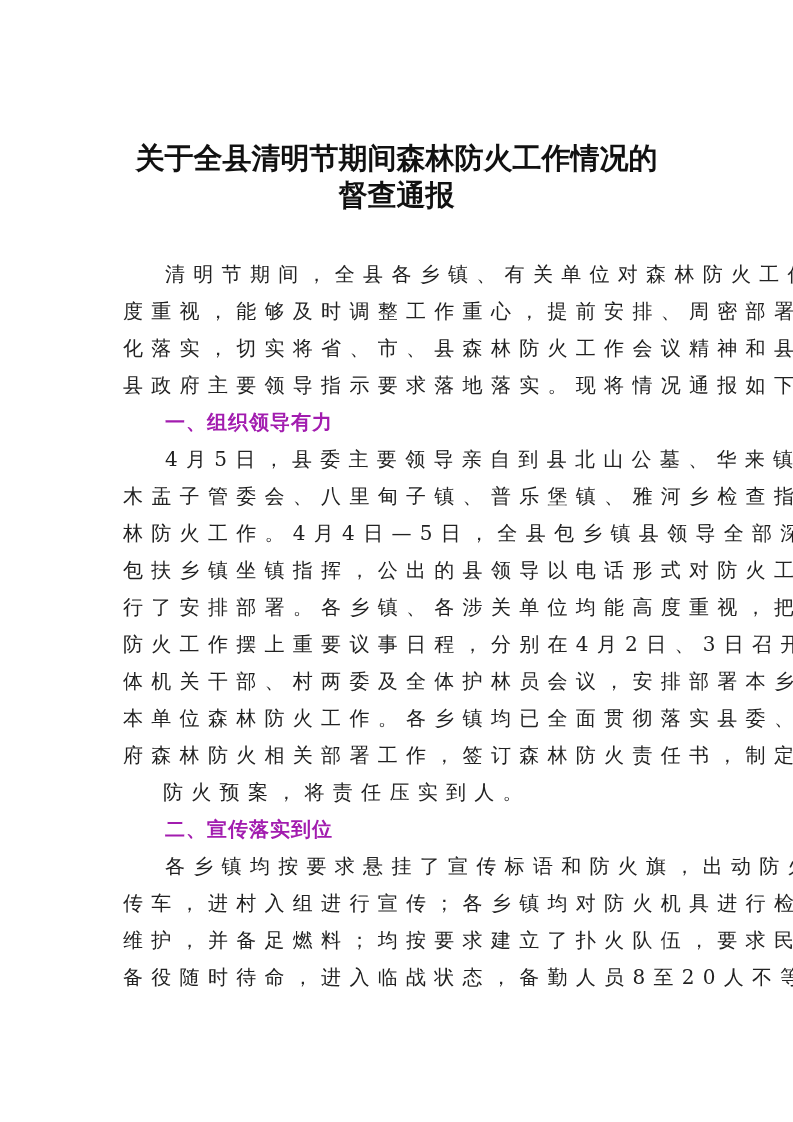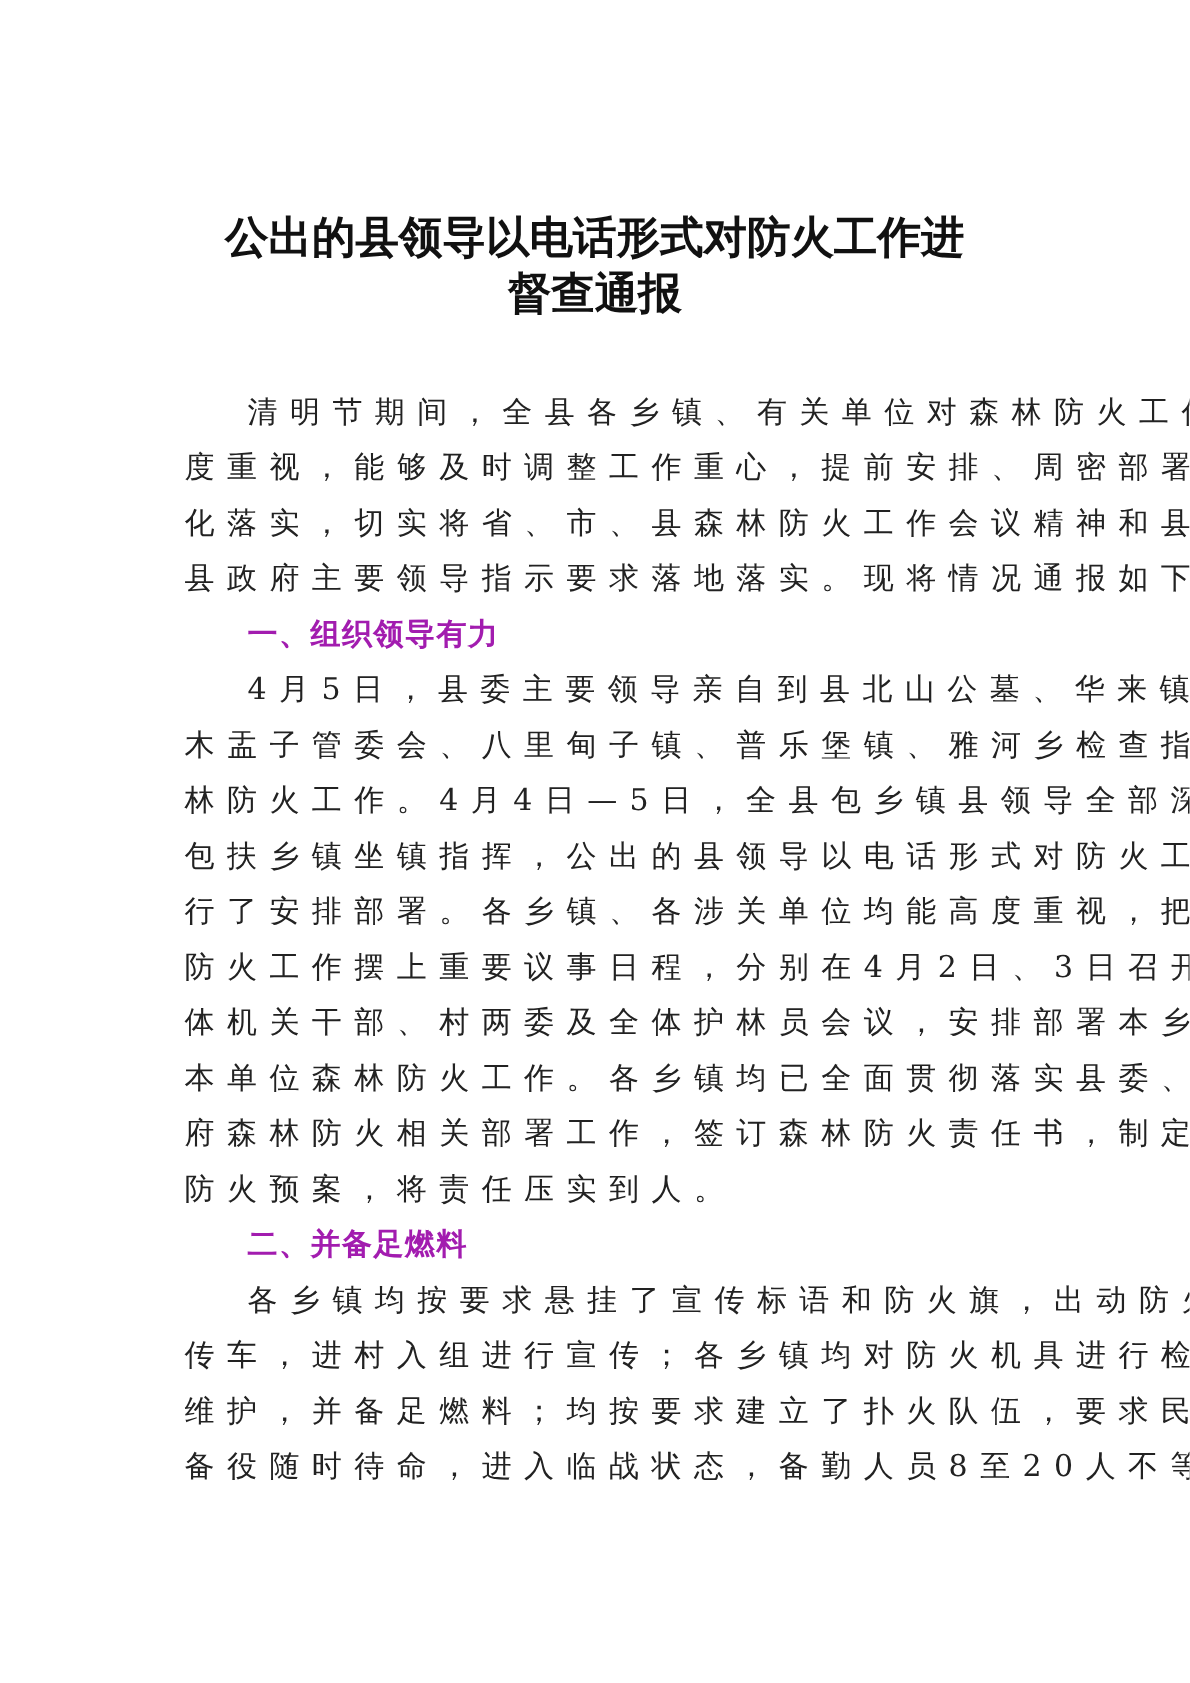--- a/index.html
+++ b/index.html
@@ -10,33 +10,33 @@
     font-family: "DejaVu Sans", sans-serif; font-weight: bold;
     font-size: 29px; color: #111; line-height: 37px; letter-spacing: 0px;
   }
   .line {
     position: absolute; left: 123px; width: 552px; height: 37px;
     font-family: "DejaVu Serif", serif; font-size: 20px; color: #222;
     line-height: 37px; white-space: nowrap; letter-spacing: 8.3px;
     text-align: justify; text-align-last: justify;
   }
   .line.indent { left: 165px; width: 510px; }
-  .line.last { text-align-last: left; }
+  .line.last { text-align-last: left; margin-left: 40px; }
   .heading {
     position: absolute; left: 165px; height: 37px;
     font-family: "DejaVu Sans", sans-serif; font-weight: bold;
     font-size: 20px; color: #a21caf; line-height: 37px; letter-spacing: 1px; white-space: nowrap;
   }
 </style>
 </head>
 <body>
 
 <div class="page">
 
-  <div class="title" style="top:140px">公出的县领导以电话形式对防火工作进</div>
+  <div class="title" style="top:140px">关于全县清明节期间森林防火工作情况的</div>
   <div class="title" style="top:177px">督查通报</div>
 
   <div>
     <div class="line indent" style="top:256px">清明节期间，全县各乡镇、有关单位对森林防火工作高</div>
     <div class="line" style="top:293px">度重视，能够及时调整工作重心，提前安排、周密部署、强</div>
     <div class="line" style="top:330px">化落实，切实将省、市、县森林防火工作会议精神和县委、</div>
     <div class="line" style="top:367px">县政府主要领导指示要求落地落实。现将情况通报如下：</div>
   </div>
 
   <div class="heading" style="top:404px">一、组织领导有力</div>
@@ -47,21 +47,21 @@
     <div class="line" style="top:515px">林防火工作。4月4日—5日，全县包乡镇县领导全部深入</div>
     <div class="line" style="top:552px">包扶乡镇坐镇指挥，公出的县领导以电话形式对防火工作进</div>
     <div class="line" style="top:589px">行了安排部署。各乡镇、各涉关单位均能高度重视，把森林</div>
     <div class="line" style="top:626px">防火工作摆上重要议事日程，分别在4月2日、3日召开全</div>
     <div class="line" style="top:663px">体机关干部、村两委及全体护林员会议，安排部署本乡镇、</div>
     <div class="line" style="top:700px">本单位森林防火工作。各乡镇均已全面贯彻落实县委、县政</div>
     <div class="line" style="top:737px">府森林防火相关部署工作，签订森林防火责任书，制定森林</div>
     <div class="line last" style="top:774px">防火预案，将责任压实到人。</div>
   </div>
 
-  <div class="heading" style="top:811px">二、并备足燃料</div>
+  <div class="heading" style="top:811px">二、宣传落实到位</div>
 
   <div>
     <div class="line indent" style="top:848px">各乡镇均按要求悬挂了宣传标语和防火旗，出动防火宣</div>
     <div class="line" style="top:885px">传车，进村入组进行宣传；各乡镇均对防火机具进行检修、</div>
     <div class="line" style="top:922px">维护，并备足燃料；均按要求建立了扑火队伍，要求民兵预</div>
     <div class="line" style="top:959px">备役随时待命，进入临战状态，备勤人员8至20人不等；</div>
   </div>
 
 </div>
 

